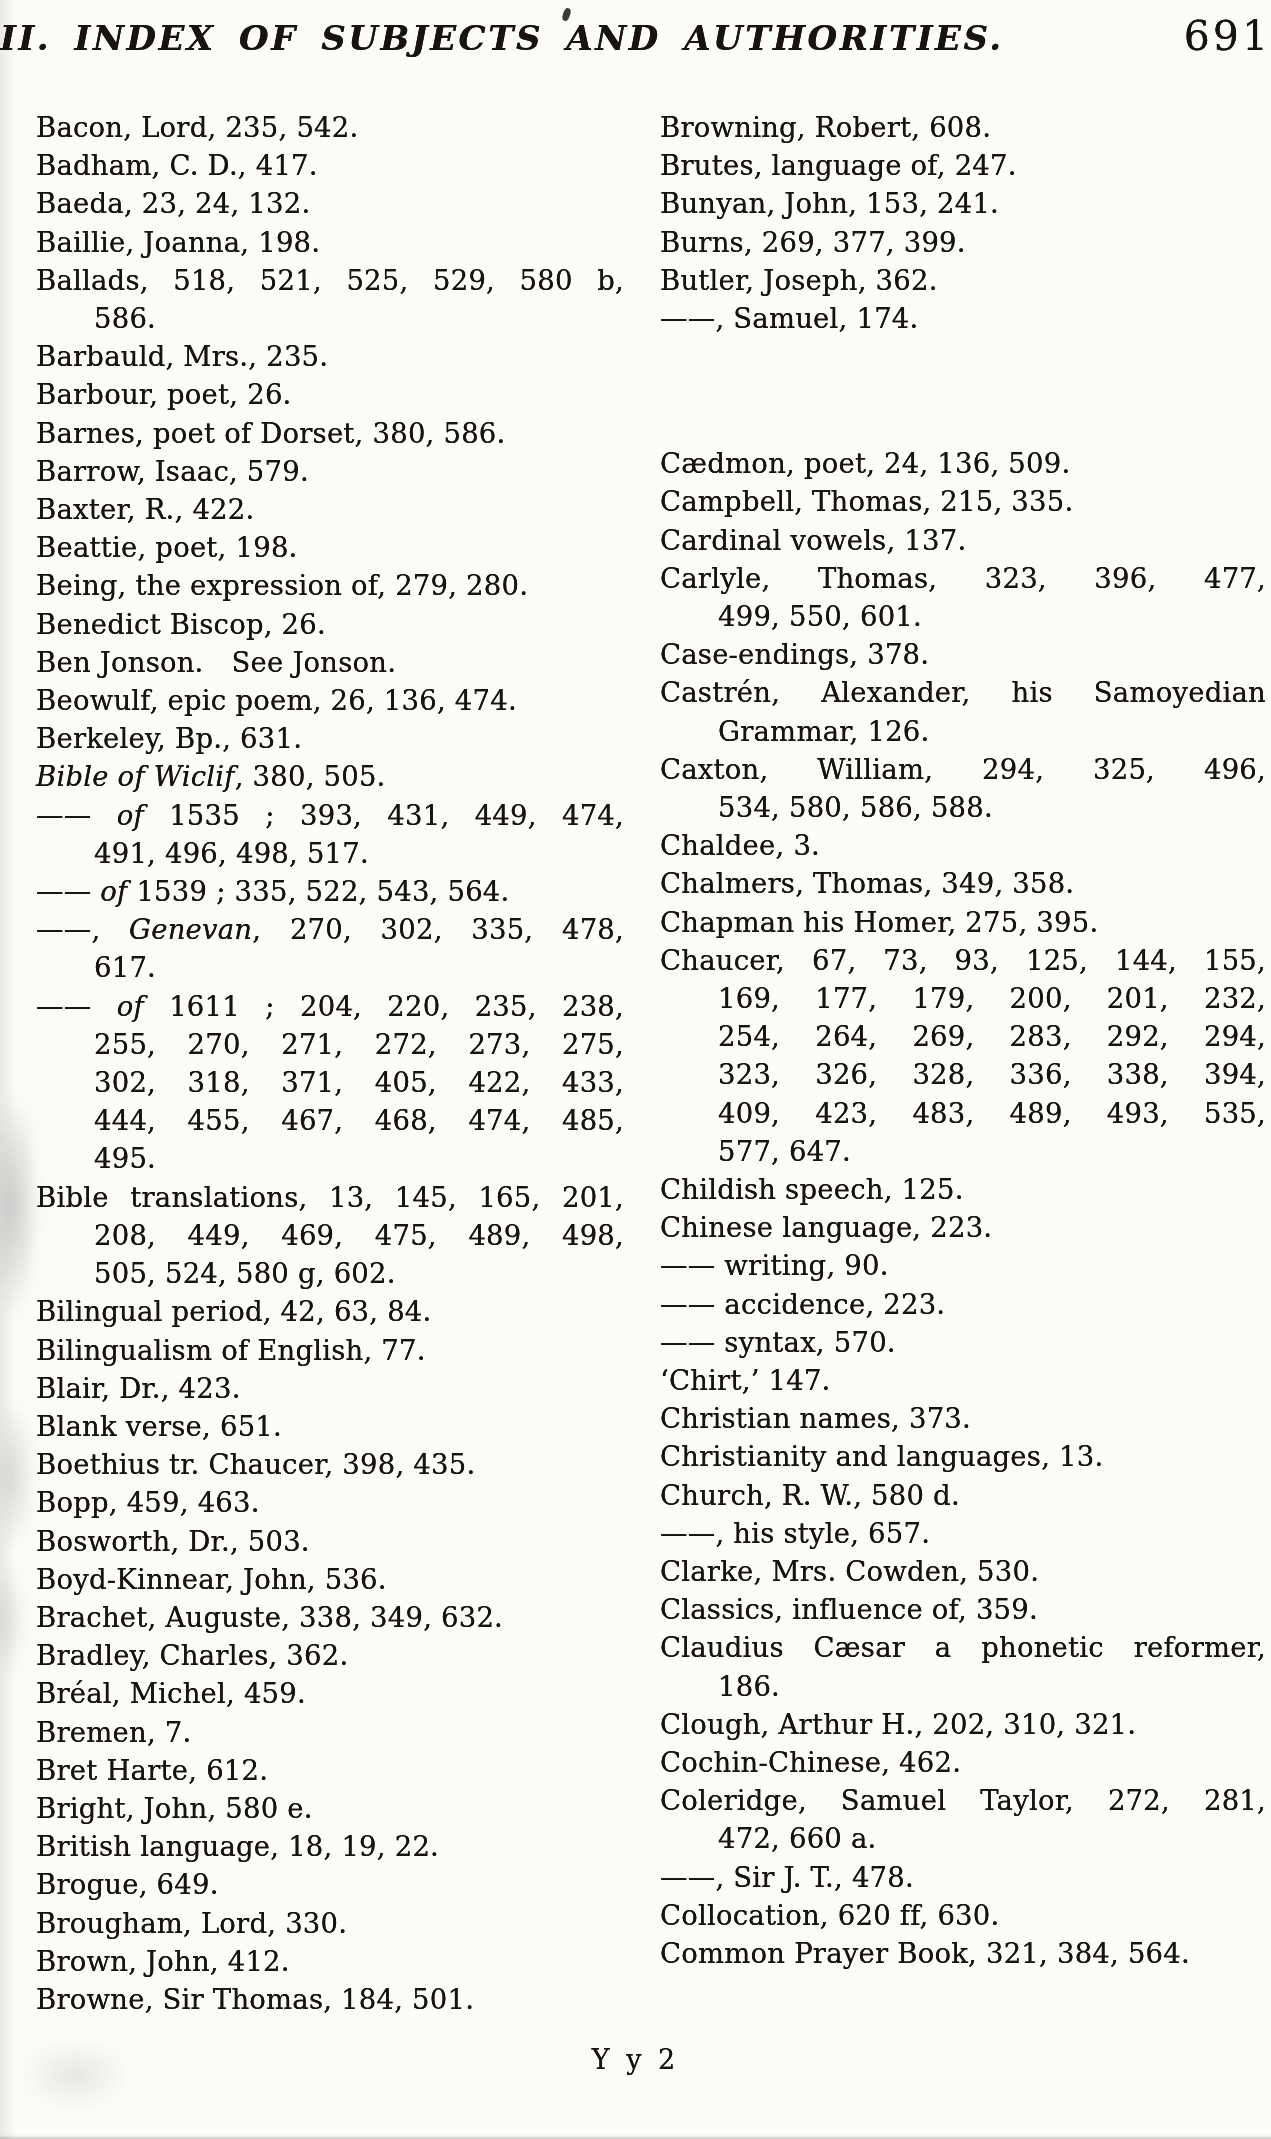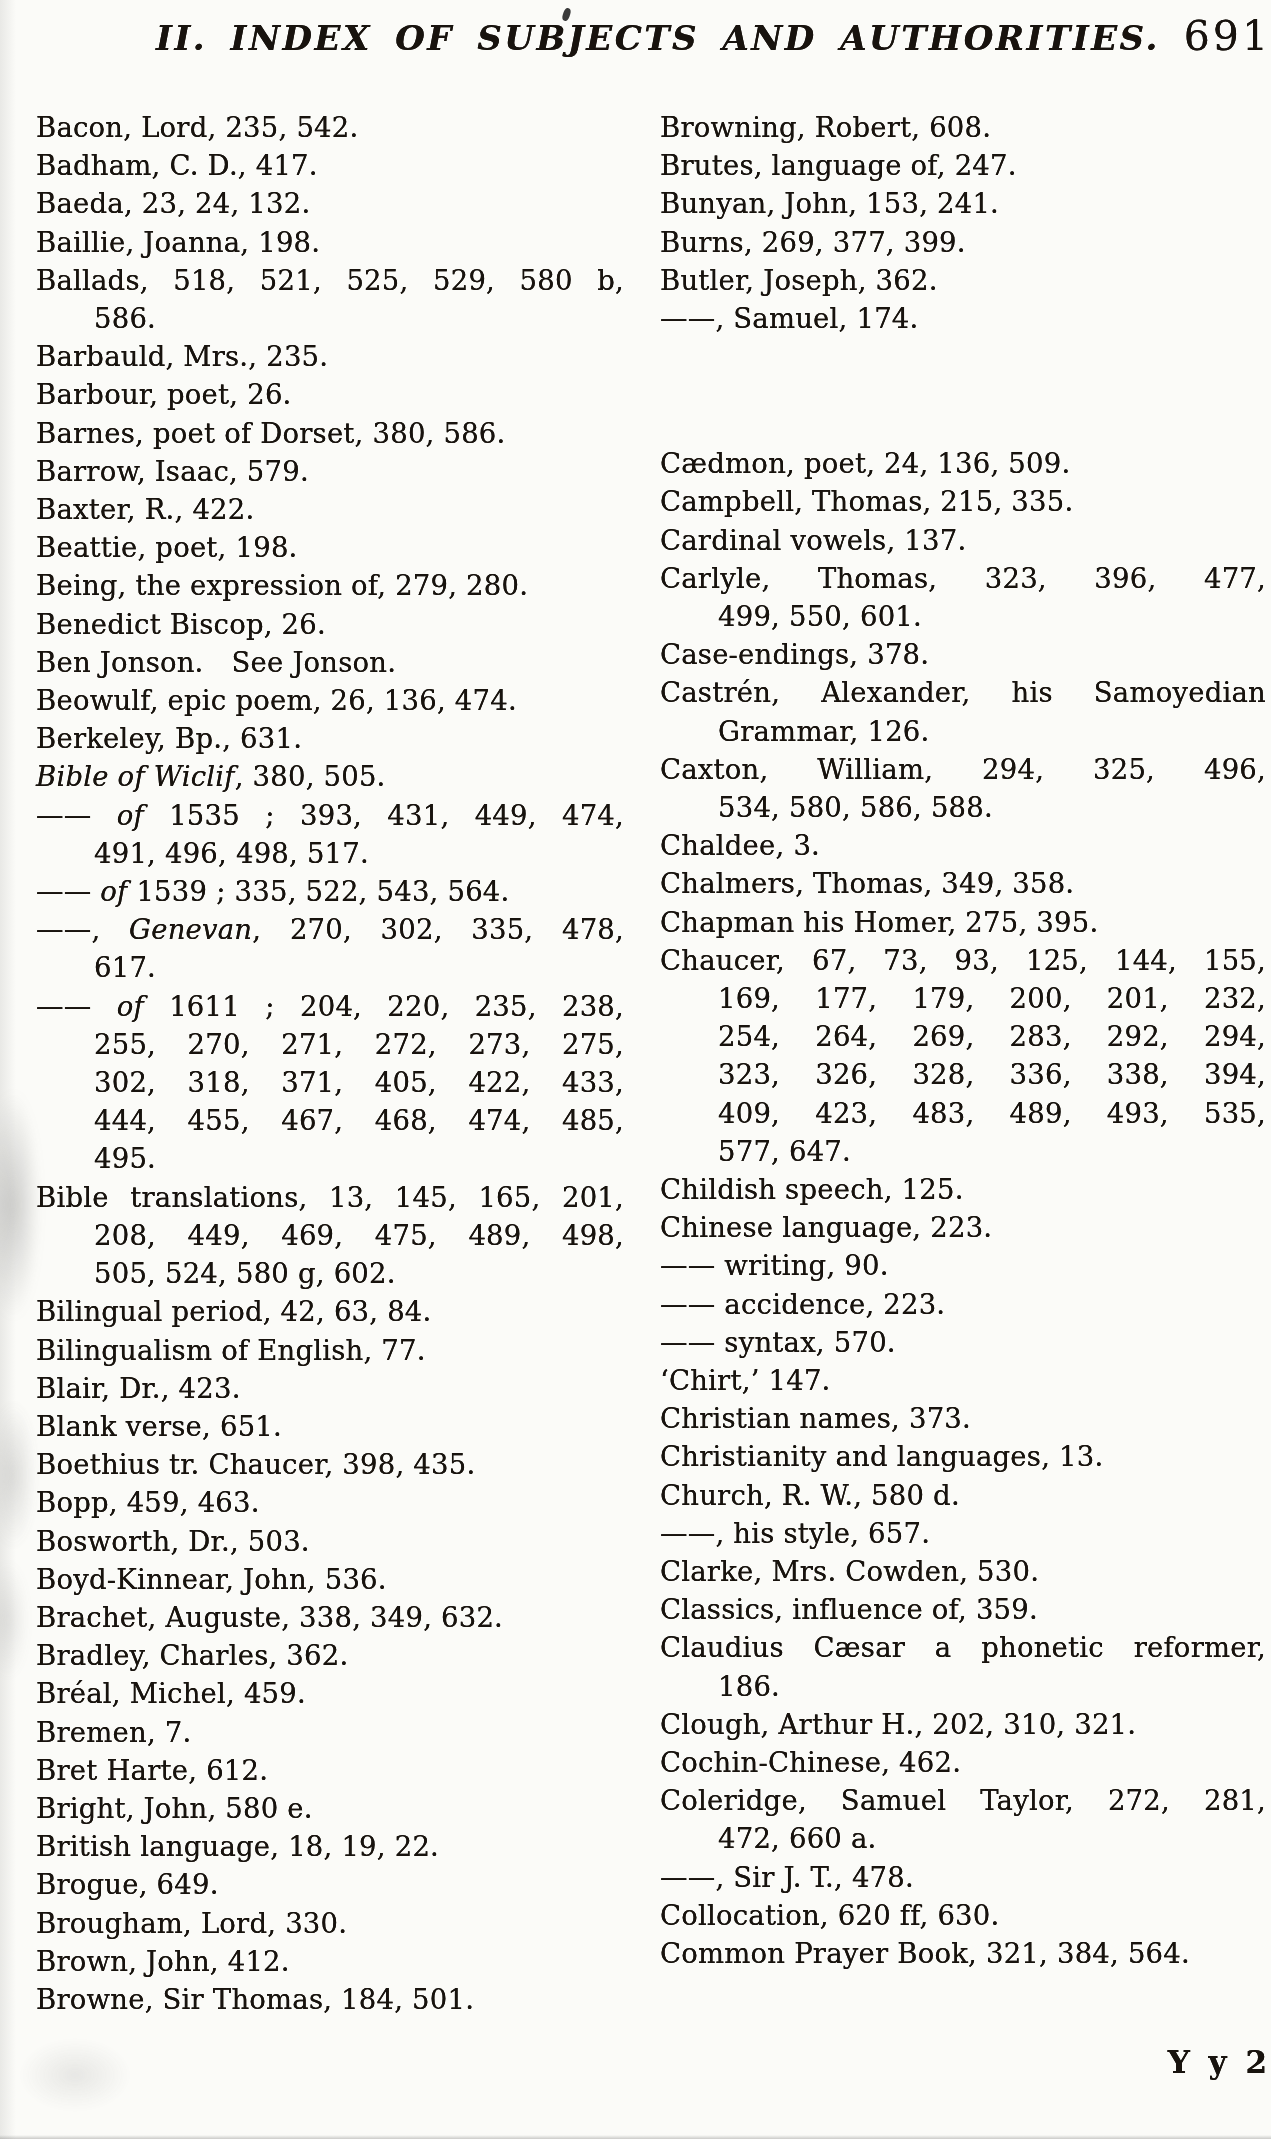--- a/index.html
+++ b/index.html
@@ -28,21 +28,21 @@
     filter:blur(5px);
     pointer-events:none;
   }
   .speck{
     position:absolute;background:#3a3a3a;border-radius:50%;
     pointer-events:none;
   }
 
   .hdr{
     position:absolute;top:12px;left:0;width:100%;
-    display:flex;justify-content:flex-end;align-items:baseline;gap:24px;
+    display:flex;justify-content:space-between;align-items:baseline;gap:24px;
   }
   .hdr .t{
     font-style:italic;font-weight:bold;
     font-size:34px;letter-spacing:2.5px;word-spacing:9px;
     text-shadow:0 0 .6px currentColor;
   }
   .hdr .n{
     font-size:41px;letter-spacing:3px;
     text-shadow:0 0 .5px currentColor;
   }
@@ -60,22 +60,22 @@
     white-space:nowrap;
     text-shadow:0 0 .5px currentColor;
   }
   .line.ind{padding-left:58px;}
   .line.j{white-space:normal;text-align:justify;text-align-last:justify;}
   .line .it{font-style:italic;}
   .line.gap{text-shadow:none;}
 
   .foot{
     position:absolute;top:2044px;left:0;width:100%;
-    text-align:right;
-    font-size:31px;font-weight:bold;letter-spacing:4px;
+    text-align:center;
+    font-size:27px;font-weight:normal;letter-spacing:4px;
     text-shadow:0 0 .6px currentColor;
   }
 </style>
 </head>
 <body>
 
 <div class="edge-left"></div>
 <div class="edge-bottom"></div>
 <div class="smudge" style="left:-14px;top:1090px;width:54px;height:230px;"></div>
 <div class="smudge" style="left:-10px;top:1400px;width:46px;height:150px;opacity:.7;"></div>

